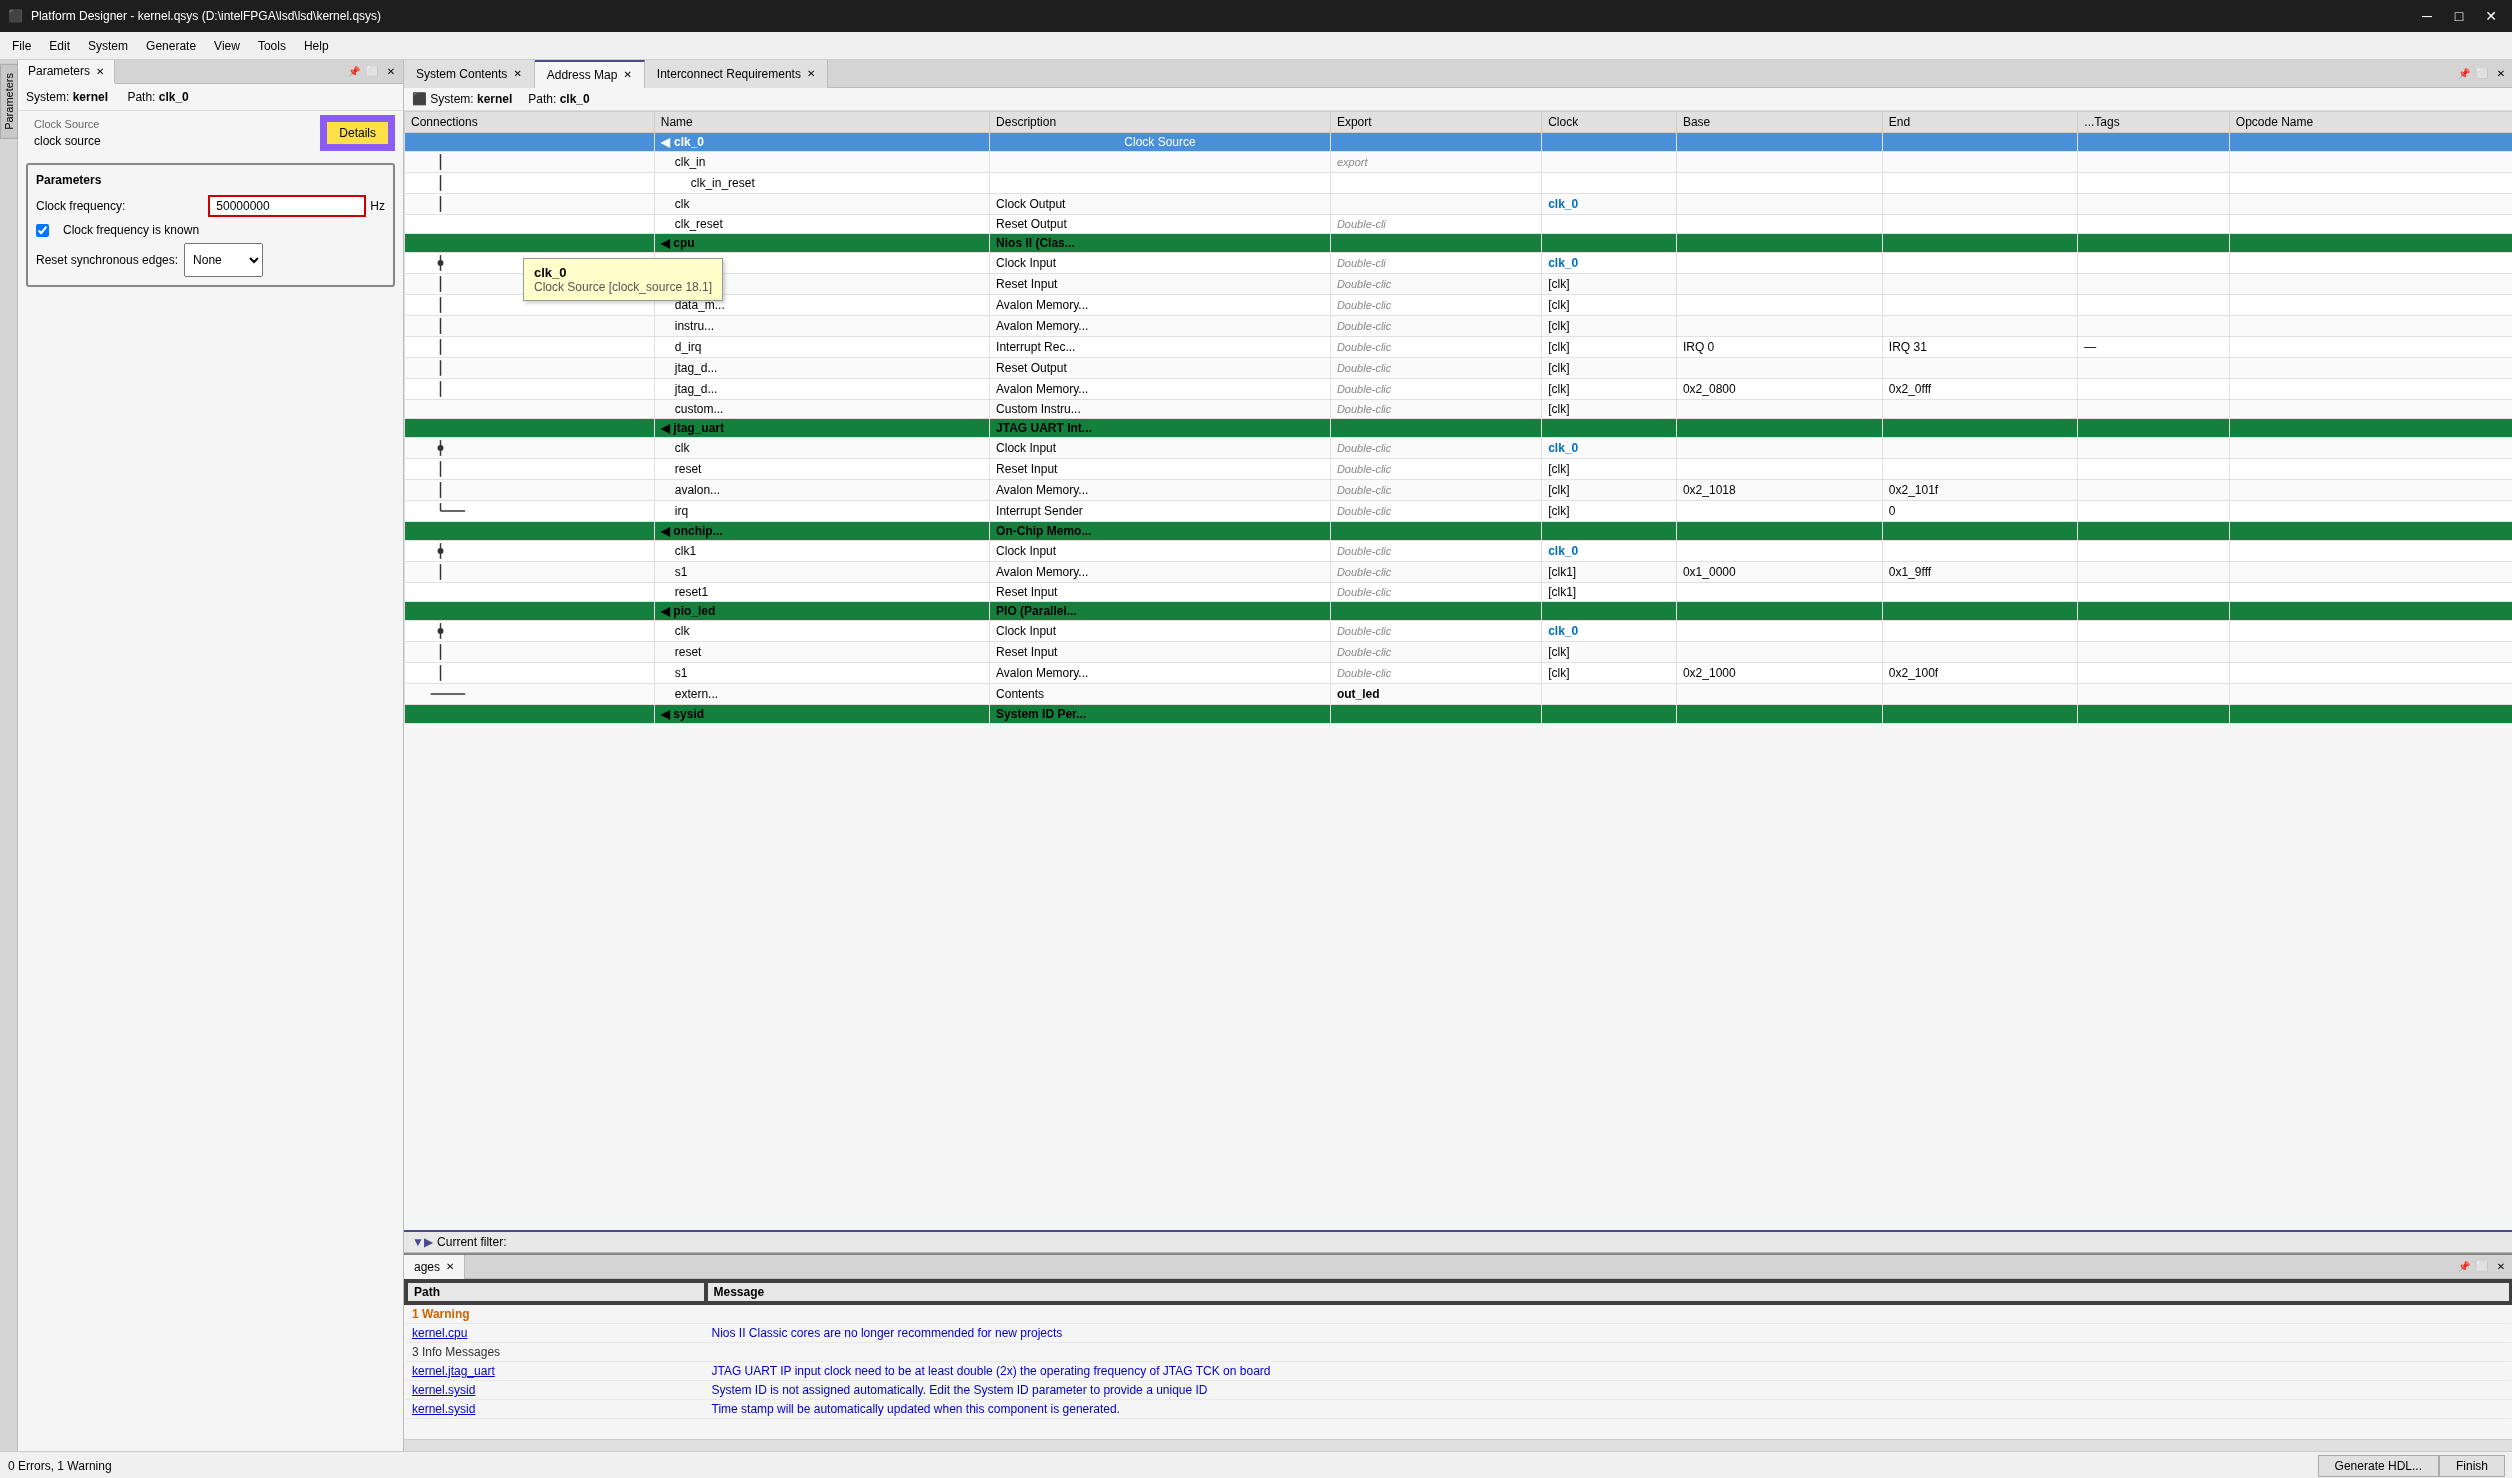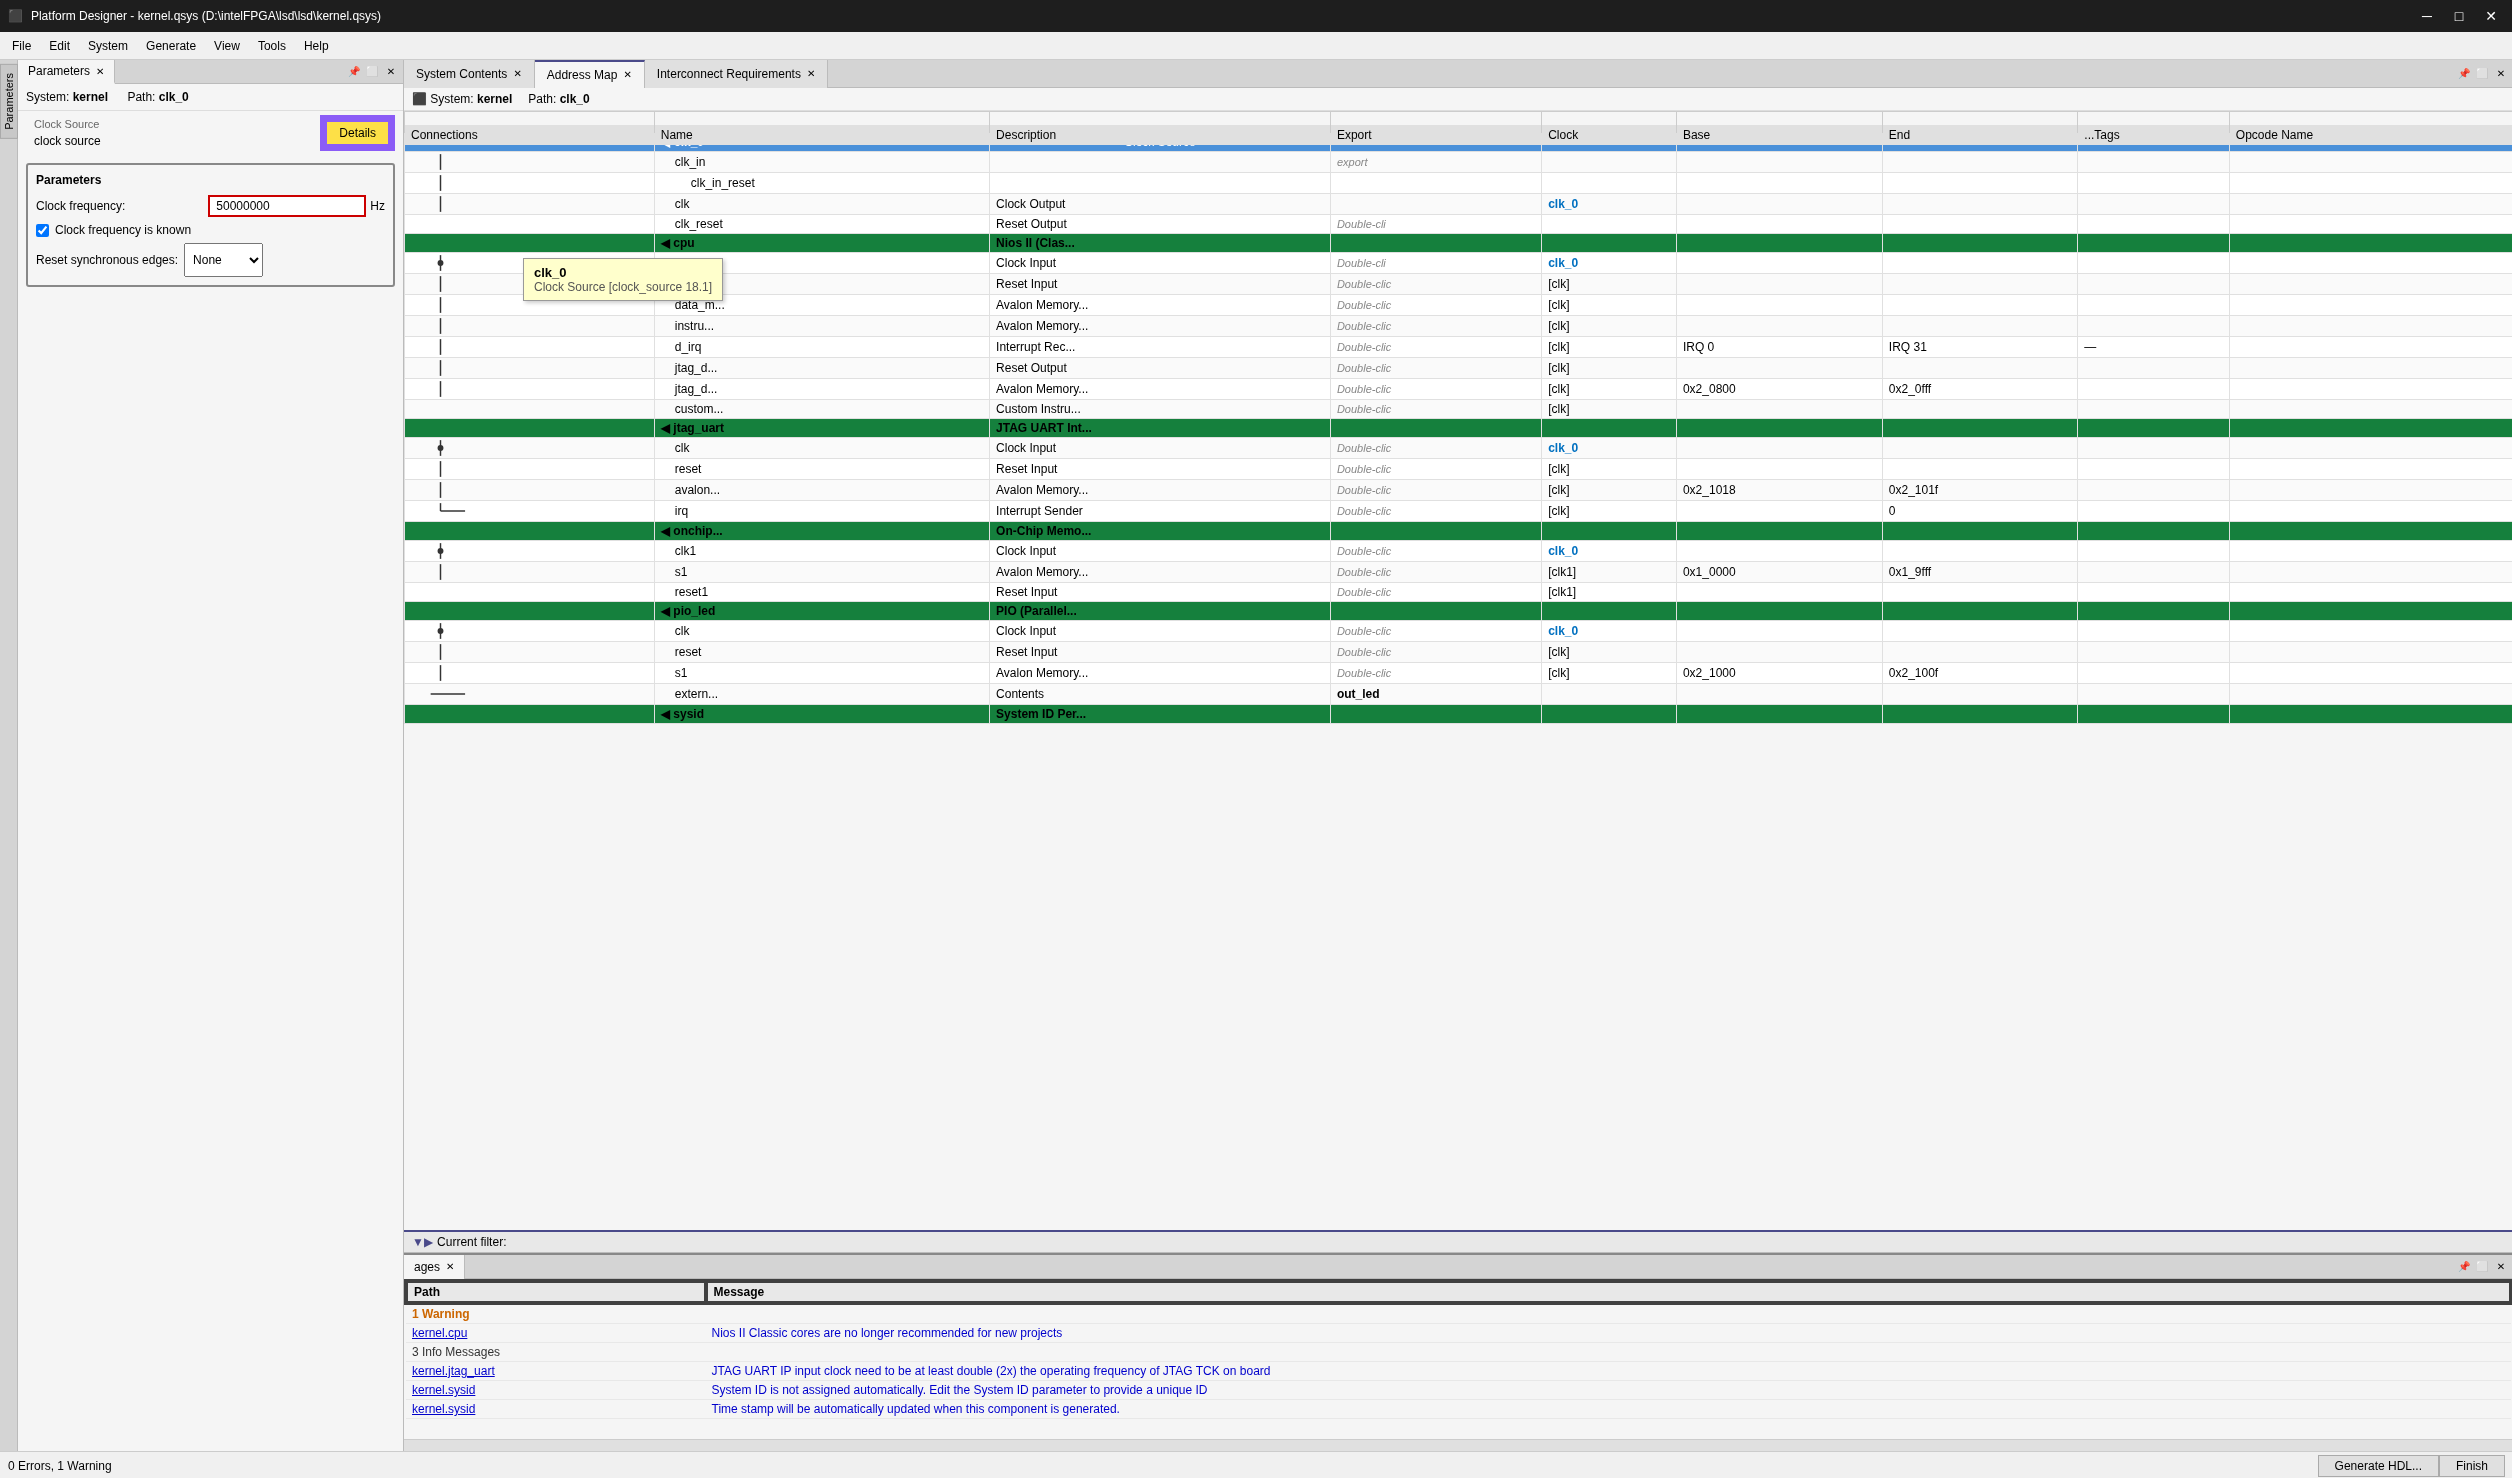--- a/index.html
+++ b/index.html
@@ -38,42 +38,42 @@
     
     .params-box { border: 2px solid #888; border-radius: 3px; padding: 8px; margin-bottom: 8px; }
     .params-title { font-weight: bold; font-size: 12px; margin-bottom: 8px; }
     
     .param-row { display: flex; align-items: center; margin-bottom: 6px; }
     .param-label { flex: 1; font-size: 12px; }
     .param-input-wrap { display: flex; align-items: center; gap: 4px; }
     .param-input { border: 2px solid #cc0000; padding: 2px 6px; font-size: 12px; width: 158px; background: #fff; }
     .param-unit { font-size: 12px; }
     
-    .checkbox-row { display: flex; align-items: center; gap: 6px; margin-bottom: 6px; }
+    .checkbox-row { display: flex; align-items: center; gap: 14px; margin-bottom: 6px; }
     .checkbox-row input { margin: 0; }
     
     .reset-row { display: flex; align-items: center; gap: 6px; }
     .reset-label { font-size: 12px; }
     .reset-select { font-size: 12px; padding: 8px 4px; }
     
     .details-btn { float: right; padding: 4px 12px; font-size: 12px; background: #fde047; border: 7px solid #8b5cf6; cursor: pointer; }
     
     
     .right-panel { flex: 1; display: flex; flex-direction: column; background: #f5f5f5; }
     
     
     .top-tabs { display: flex; align-items: center; background: #d4d4d4; border-bottom: 1px solid #bbb; height: 28px; }
     .top-tab { padding: 2px 12px; font-size: 12px; cursor: pointer; background: #e0e0e0; border-right: 1px solid #bbb; height: 28px; display: flex; align-items: center; }
     .top-tab.active { background: #f5f5f5; }
     .top-tabs-controls { margin-left: auto; display: flex; gap: 2px; padding-right: 4px; }
     
     
     .system-bar { display: flex; align-items: center; padding: 4px 8px; background: #f5f5f5; border-bottom: 1px solid #ddd; font-size: 12px; gap: 16px; }
     .addr-table { width: 100%; border-collapse: collapse; font-size: 12px; }
-    .addr-table th { background: #e0e0e0; border: 1px solid #ccc; padding: 3px 6px; text-align: left; font-weight: normal; position: sticky; top: 13px; z-index: 10; }
+    .addr-table th { background: #e0e0e0; border: 1px solid #ccc; padding: 3px 6px; text-align: left; font-weight: normal; position: sticky; top: 0; z-index: 10; }
     .addr-table td { border: 1px solid #e0e0e0; padding: 2px 6px; white-space: nowrap; }
     .addr-table tr.component-row { background: #15803d; font-weight: bold; }
     .addr-table tr.sub-row { background: #fff; }
     .addr-table tr.sub-row:nth-child(even) { background: #fafafa; }
     .addr-table tr.selected-row td { background: #4a90d9; color: #fff; }
     
     
     .tooltip-popup { position: absolute; background: #ffffcc; border: 1px solid #999; padding: 6px 10px; font-size: 12px; z-index: 100; box-shadow: 2px 2px 4px rgba(0,0,0,0.2); }
     .tooltip-title { font-weight: bold; font-size: 13px; }
     .tooltip-sub { font-size: 12px; color: #555; }

